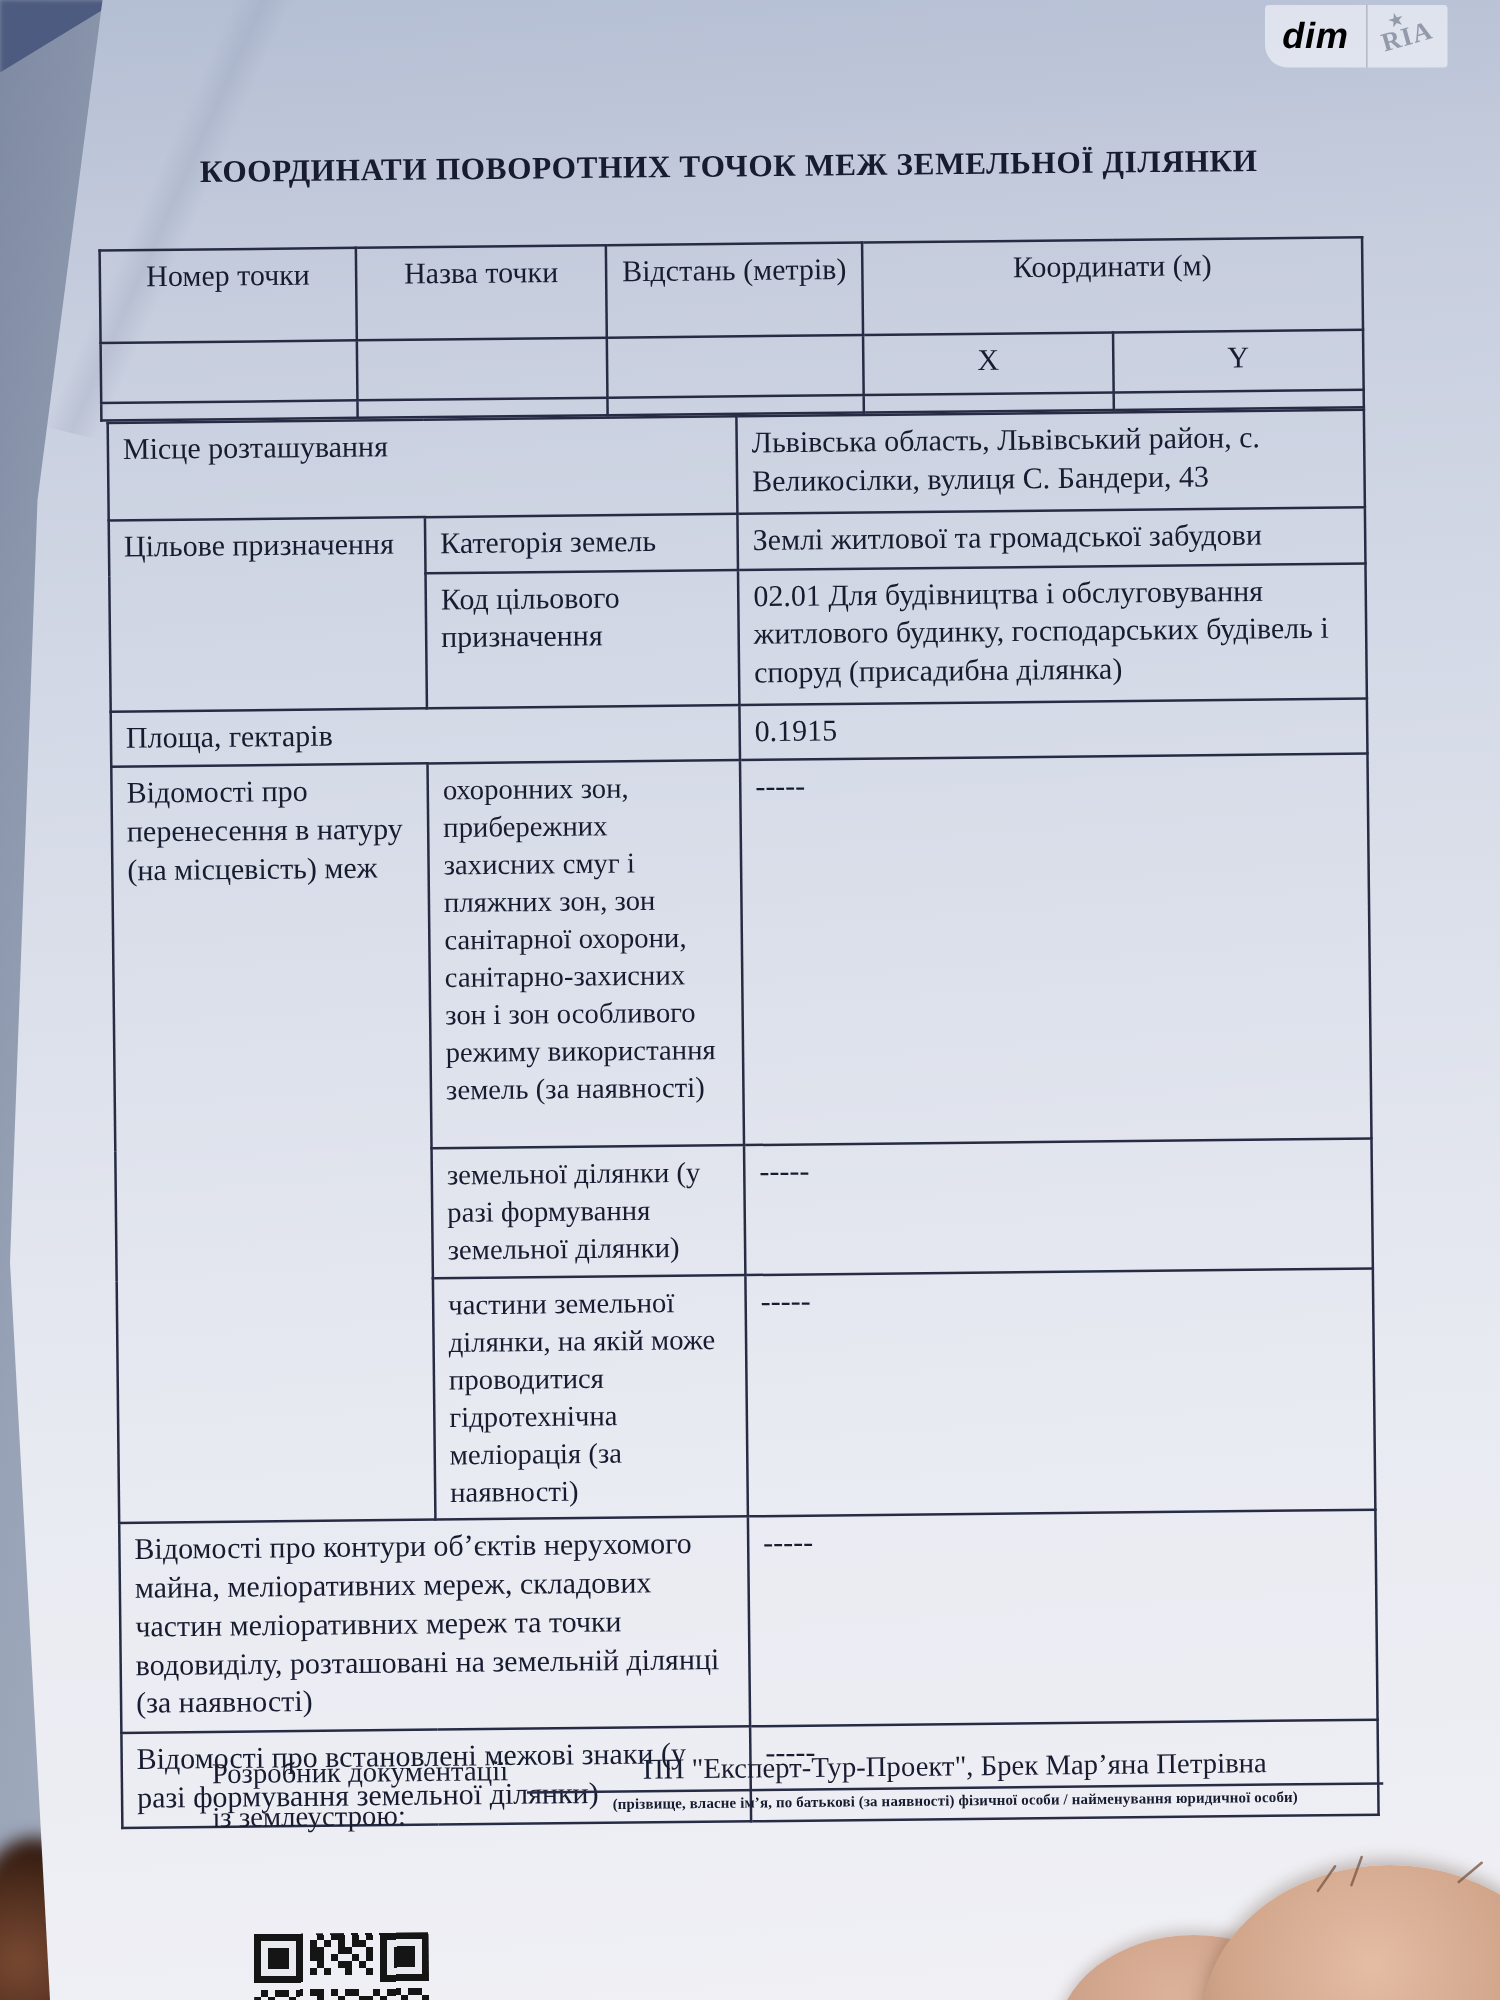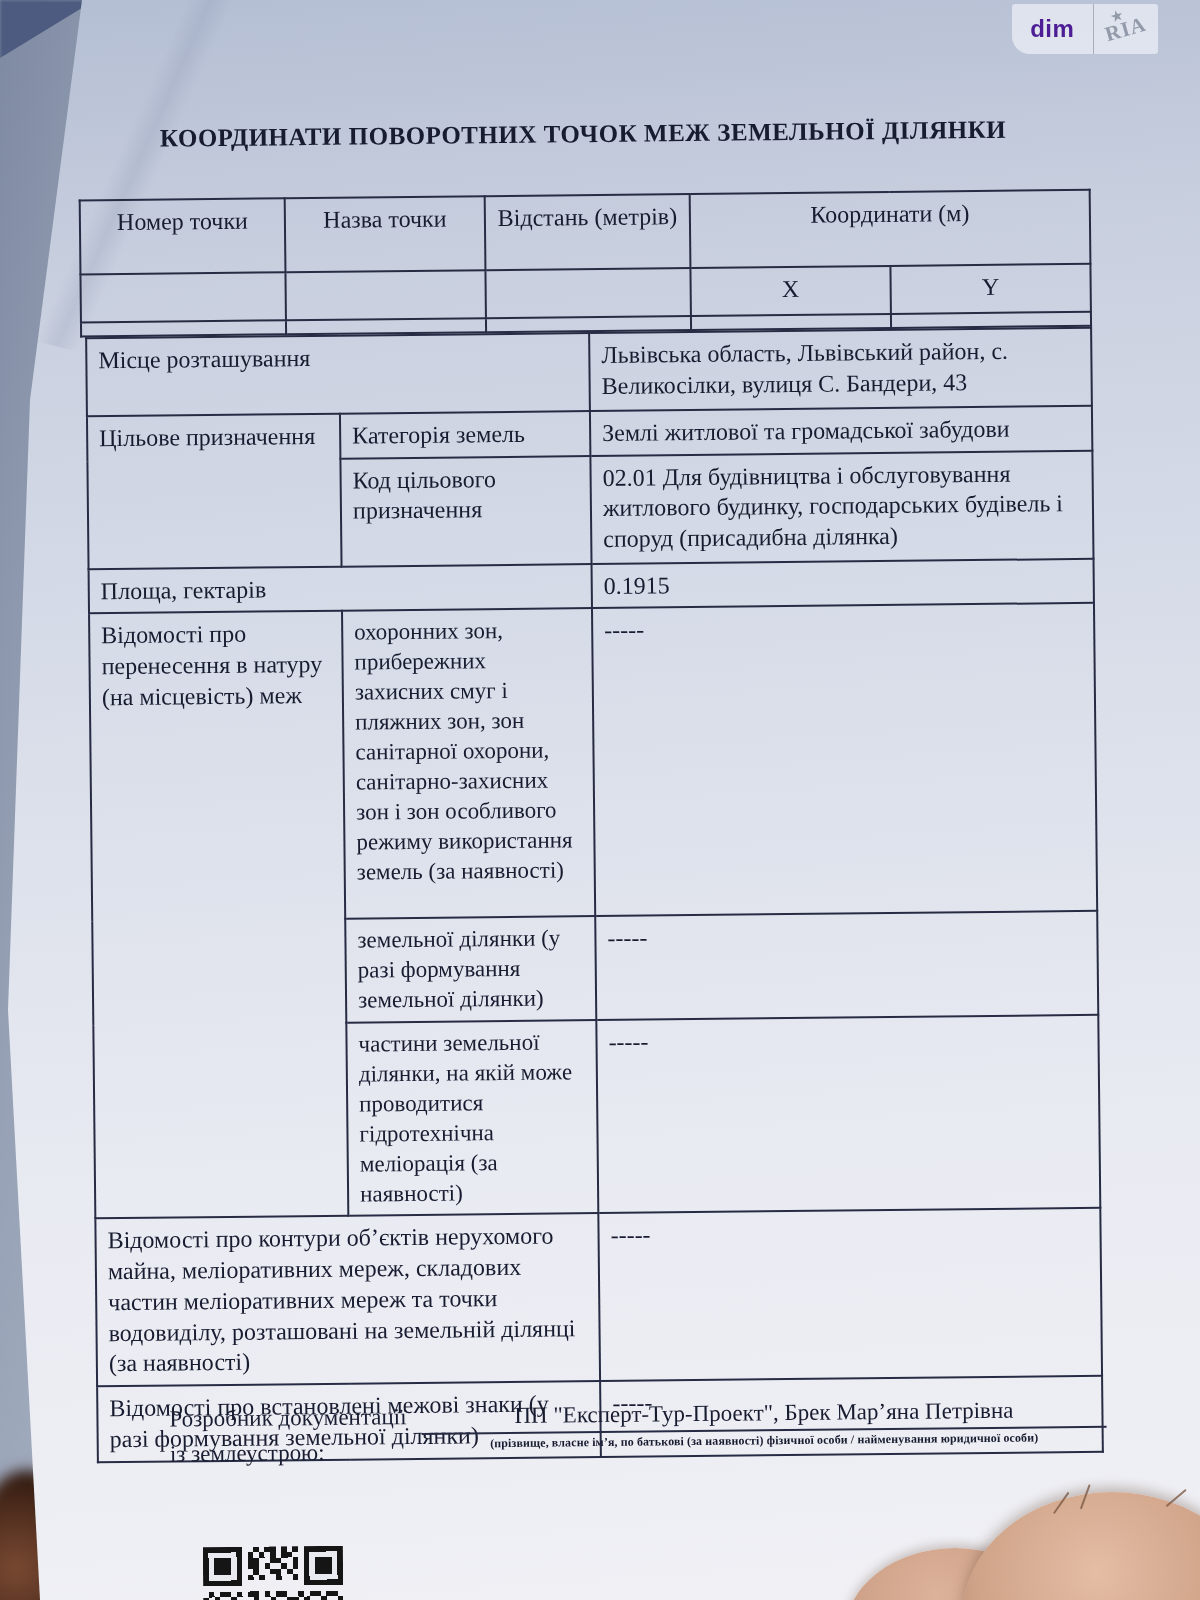--- a/index.html
+++ b/index.html
@@ -66,21 +66,21 @@
   .hair { position:absolute; width:26px; height:1.5px; background:#7d5b47; opacity:.8; border-radius:2px; }
   .hair1 { left:1048px; top:1502px; transform:rotate(-55deg); }
   .hair2 { left:1072px; top:1496px; transform:rotate(-70deg); }
   .hair3 { left:1163px; top:1497px; transform:rotate(-40deg); }
 
   
   .badge { position:absolute; left:1012px; top:4px; width:146px; height:50px;
     background:rgba(250,250,253,.58); border-radius:3px 3px 3px 18px;
     display:flex; align-items:stretch; font-family:"Liberation Sans", sans-serif; }
   .badge-dim { flex:1.25; display:flex; align-items:center; justify-content:center;
-    color:#4c1d95; font-size:24px; font-weight:600; letter-spacing:.5px; }
+    color:#000000; font-size:29px; font-weight:600; letter-spacing:.5px;font-style:italic; }
   .badge-div { width:1px; background:rgba(140,146,158,.65); }
   .badge-ria { flex:1; display:flex; align-items:center; justify-content:center; position:relative; }
   .ria-text { color:#939bab; font-size:21px; font-weight:bold; letter-spacing:1px;
     transform:rotate(-16deg); font-family:"Liberation Serif", serif; }
   .ria-star { position:absolute; top:3px; left:16px; color:#939bab; font-size:15px; transform:rotate(-16deg); }
 </style>
 </head>
 <body>
 
 <div class="scene">

